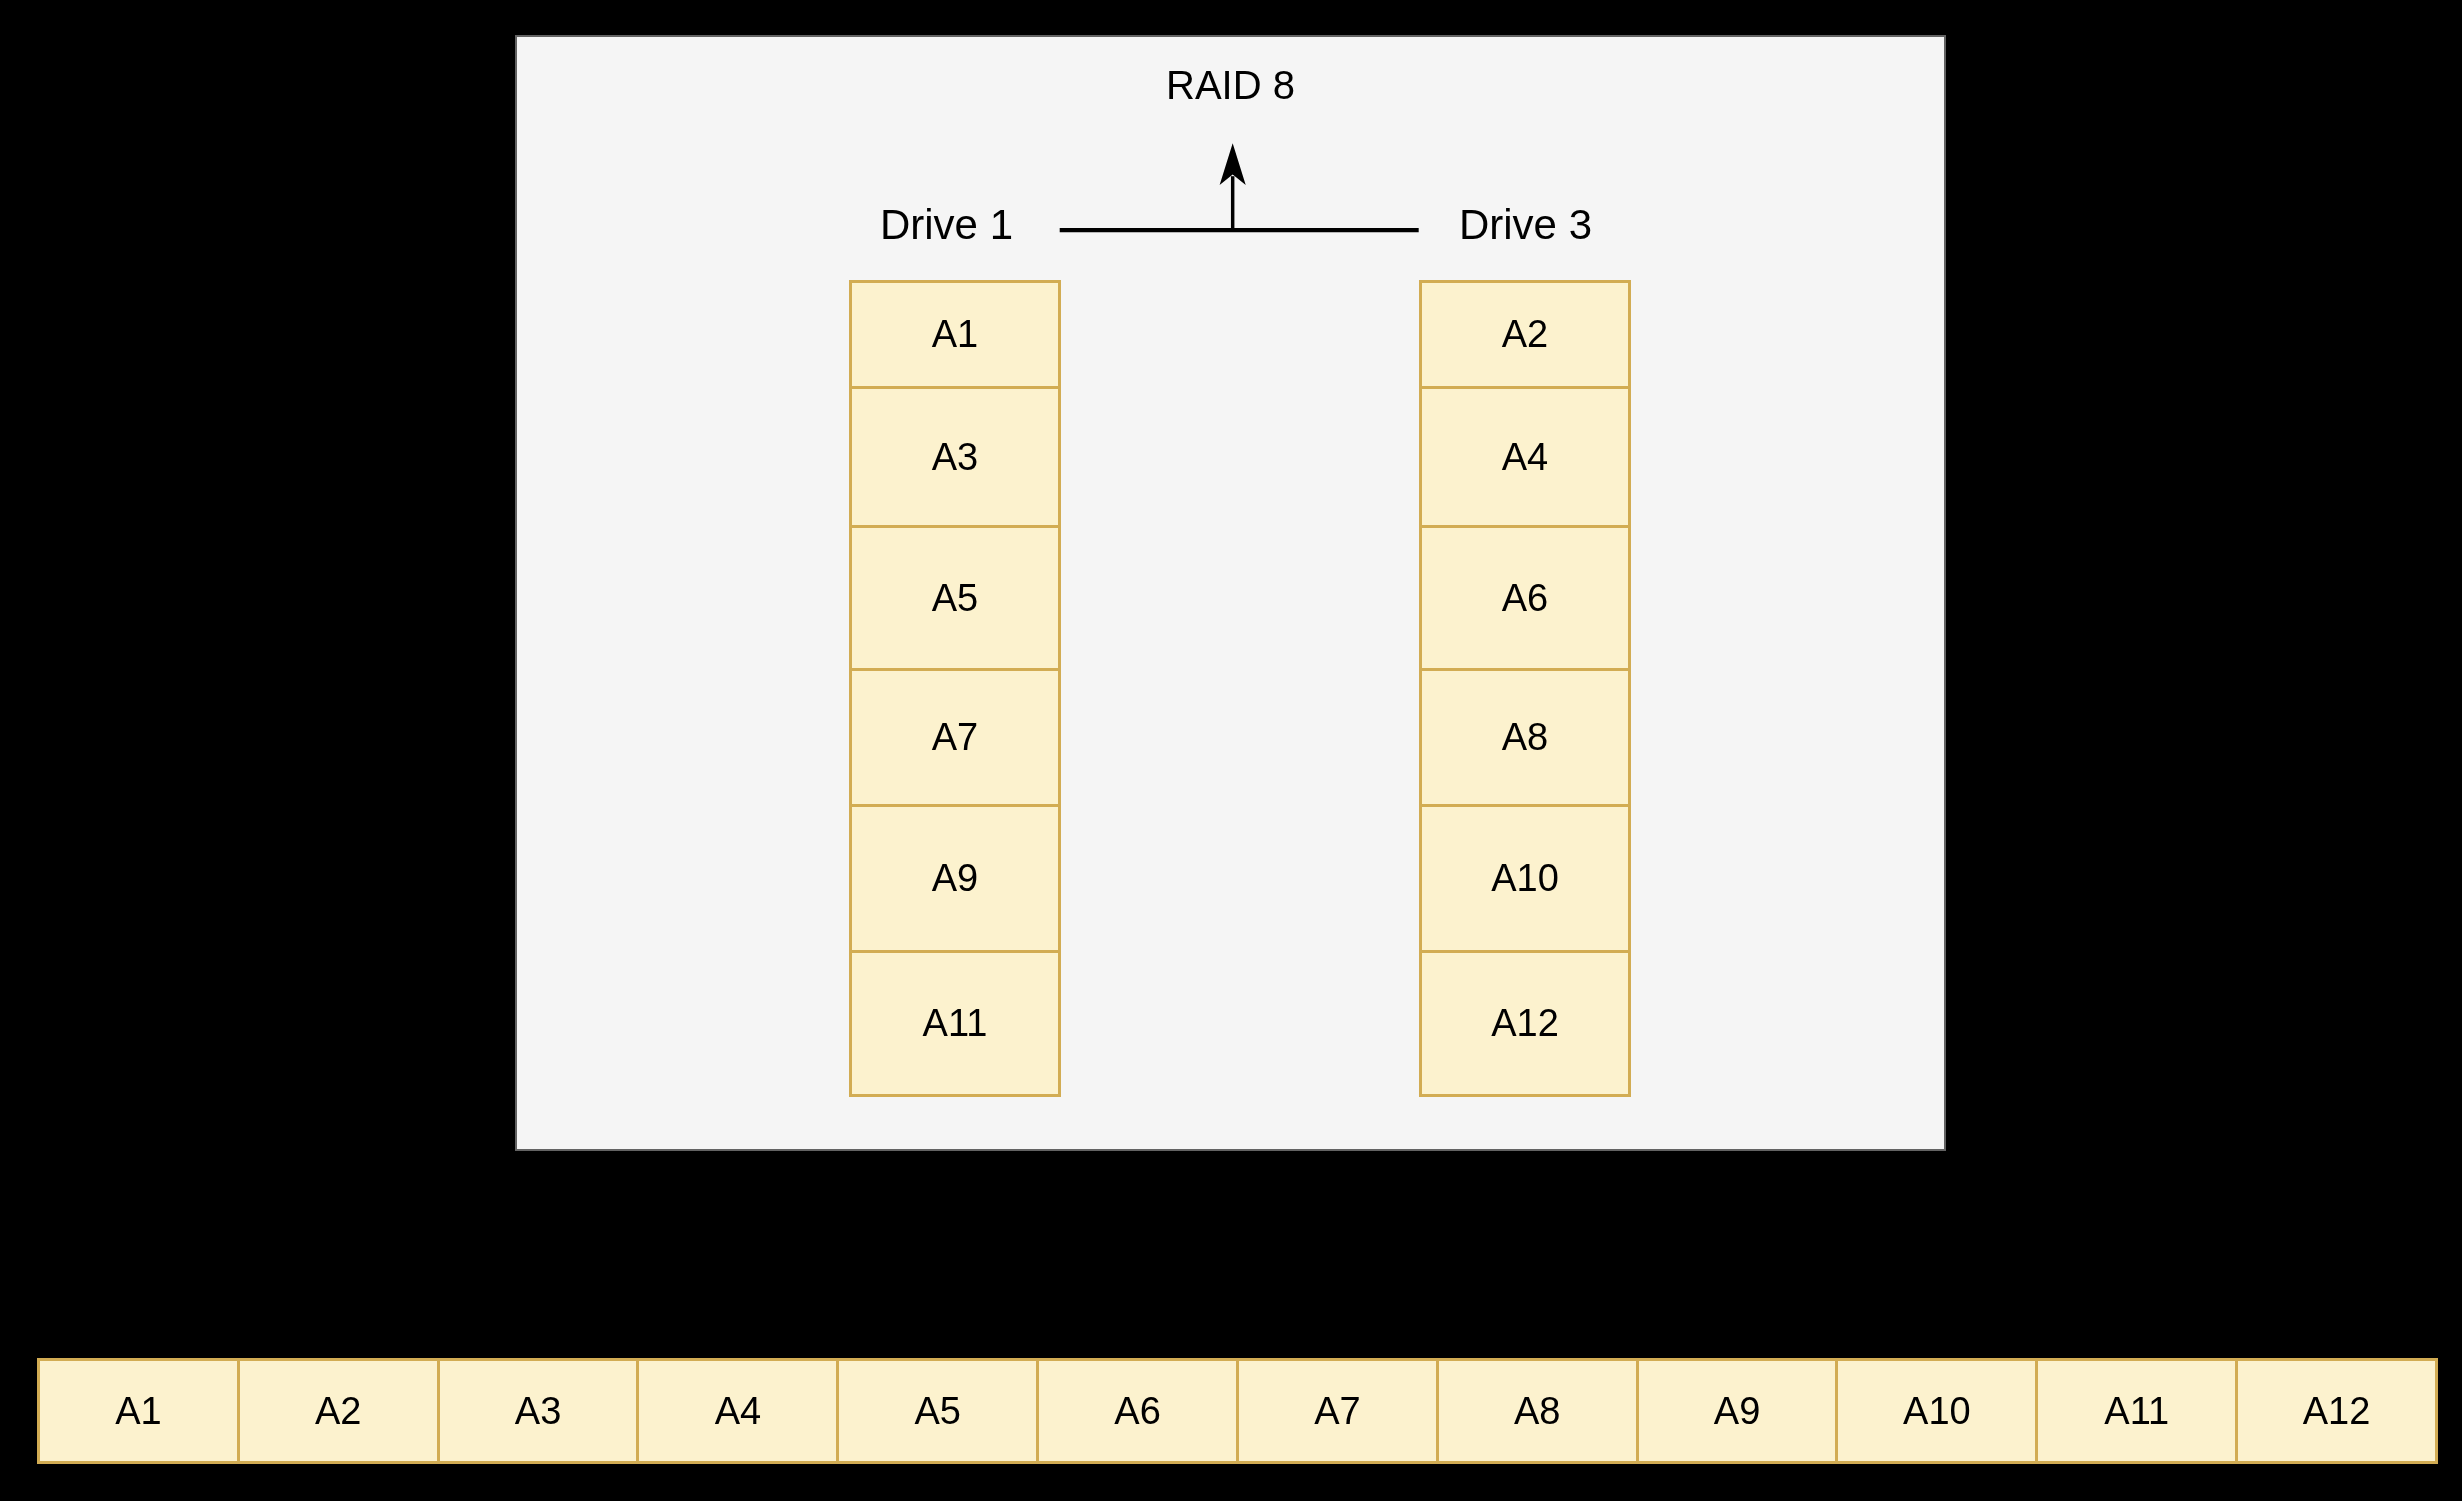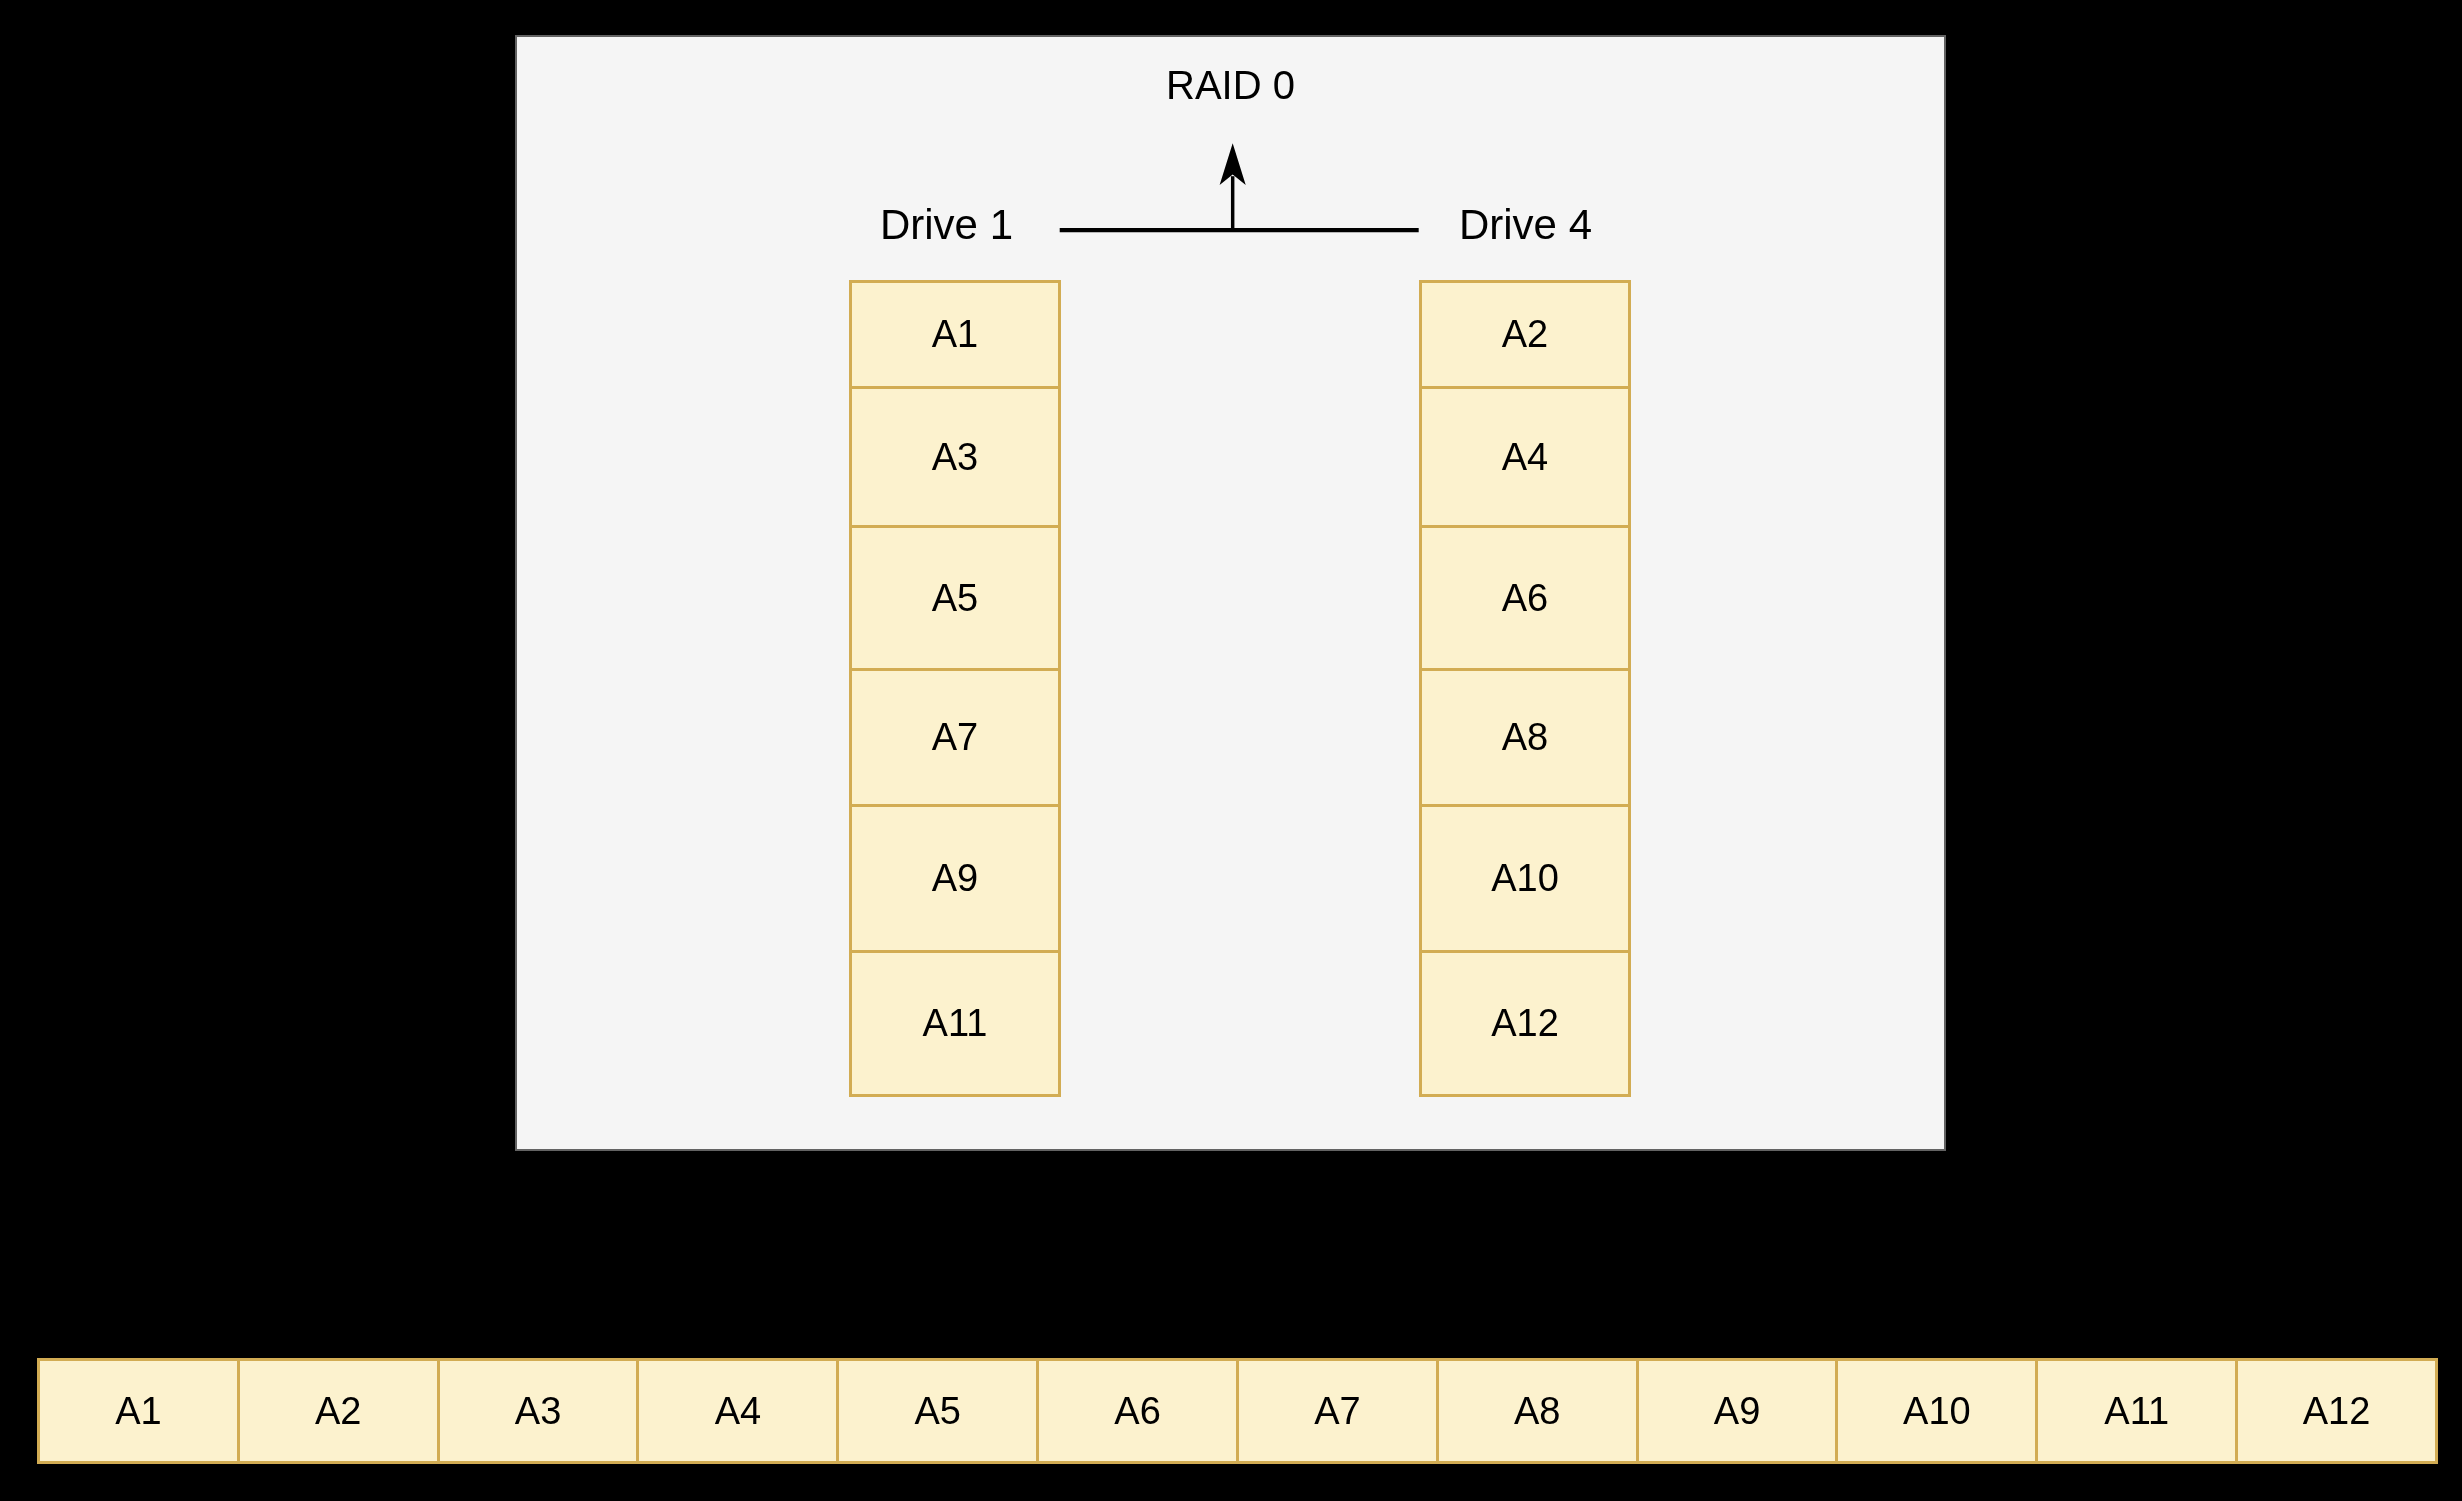--- a/index.html
+++ b/index.html
@@ -99,31 +99,31 @@
   }
   .stripe-row .cell + .cell { border-left: 3.5px solid var(--block-border); }
 </style>
 </head>
 <body>
 
 <div class="stage">
 
   <div class="panel"></div>
 
-  <div class="diagram-title">RAID 0</div>
+  <div class="diagram-title">RAID 8</div>
 
   <svg class="connector-svg" viewBox="0 0 470 130">
     <line x1="27" y1="114" x2="440" y2="114" stroke="#000000" stroke-width="5"></line>
     <line x1="226" y1="114" x2="226" y2="52" stroke="#000000" stroke-width="4"></line>
     <polygon points="226,14 211,62 226,50 241,62" fill="#000000"></polygon>
   </svg>
 
   <div class="drive-label d1">Drive 1</div>
 
-  <div class="drive-label d2">Drive 4</div>
+  <div class="drive-label d2">Drive 3</div>
 
   <div class="column col1">
       <div class="block">A1</div>
       <div class="block">A3</div>
       <div class="block">A5</div>
       <div class="block">A7</div>
       <div class="block">A9</div>
       <div class="block">A11</div>
     </div>
 

